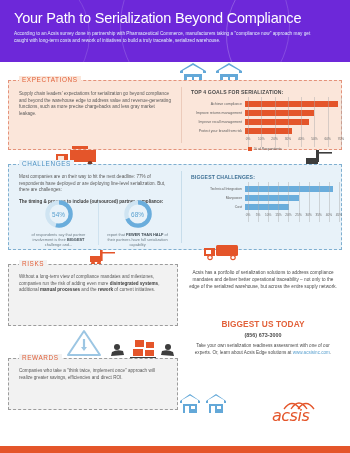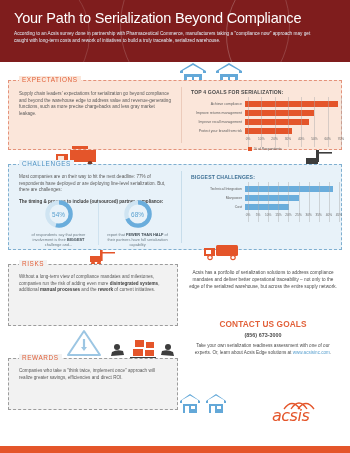--- a/index.html
+++ b/index.html
@@ -9,21 +9,21 @@
     background: #ffffff;
     width: 350px; height: 453px;
     overflow: hidden;
     position: relative;
   }
 
   
   .header {
     position: relative;
     height: 62px;
-    background: #7f1d1d;
+    background: #6d28d9;
     overflow: hidden;
     padding: 10px 14px 0 14px;
   }
   .header .globe {
     position: absolute; top: -40px; right: -26px;
     width: 150px; height: 150px; border-radius: 50%;
     border: 1px solid rgba(255,255,255,0.22);
   }
   .header .globe2 {
     position: absolute; top: -60px; right: 60px;
@@ -452,21 +452,21 @@
   <svg class="ill" style="left:200px; top:178px;" width="48" height="22" viewBox="0 0 48 22">
     <rect x="16" y="5" width="22" height="11" rx="1.5" fill="#e4552a"></rect>
     <path d="M4 8 L15 8 L15 16 L4 16 Z" fill="#e4552a"></path>
     <rect x="6" y="10" width="5" height="4" fill="#fff"></rect>
     <circle cx="10" cy="17.5" r="2.2" fill="#fff" stroke="#e4552a" stroke-width="1.2"></circle>
     <circle cx="33" cy="17.5" r="2.2" fill="#fff" stroke="#e4552a" stroke-width="1.2"></circle>
   </svg>
 
   <div class="acsis-desc">Acsis has a portfolio of serialization solutions to address compliance mandates and deliver better operational traceability – not only to the edge of the serialized warehouse, but across the entire supply network.</div>
 
-  <div class="contact-title">CONTACT US GOALS</div>
+  <div class="contact-title">BIGGEST US TODAY</div>
   <div class="contact-phone">(856) 673-3000</div>
   <div class="contact-body"><span>Take your own serialization readiness assessment with one of our experts. Or, learn about Acsis Edge solutions at </span><a href="#">www.acsisinc.com</a><span>.</span></div>
 
   <svg class="warehouse-row" width="58" height="26" viewBox="0 0 58 26">
     <g fill="#63a8d8">
       <path d="M2 11 L12 4 L22 11 L22 13 L20 13 L20 10 L12 5.5 L4 10 L4 13 L2 13 Z"></path>
       <rect x="5" y="14" width="14" height="9"></rect>
       <rect x="7" y="16" width="4" height="7" fill="#fff"></rect>
       <rect x="13" y="16" width="4" height="3" fill="#fff"></rect>
     </g>

